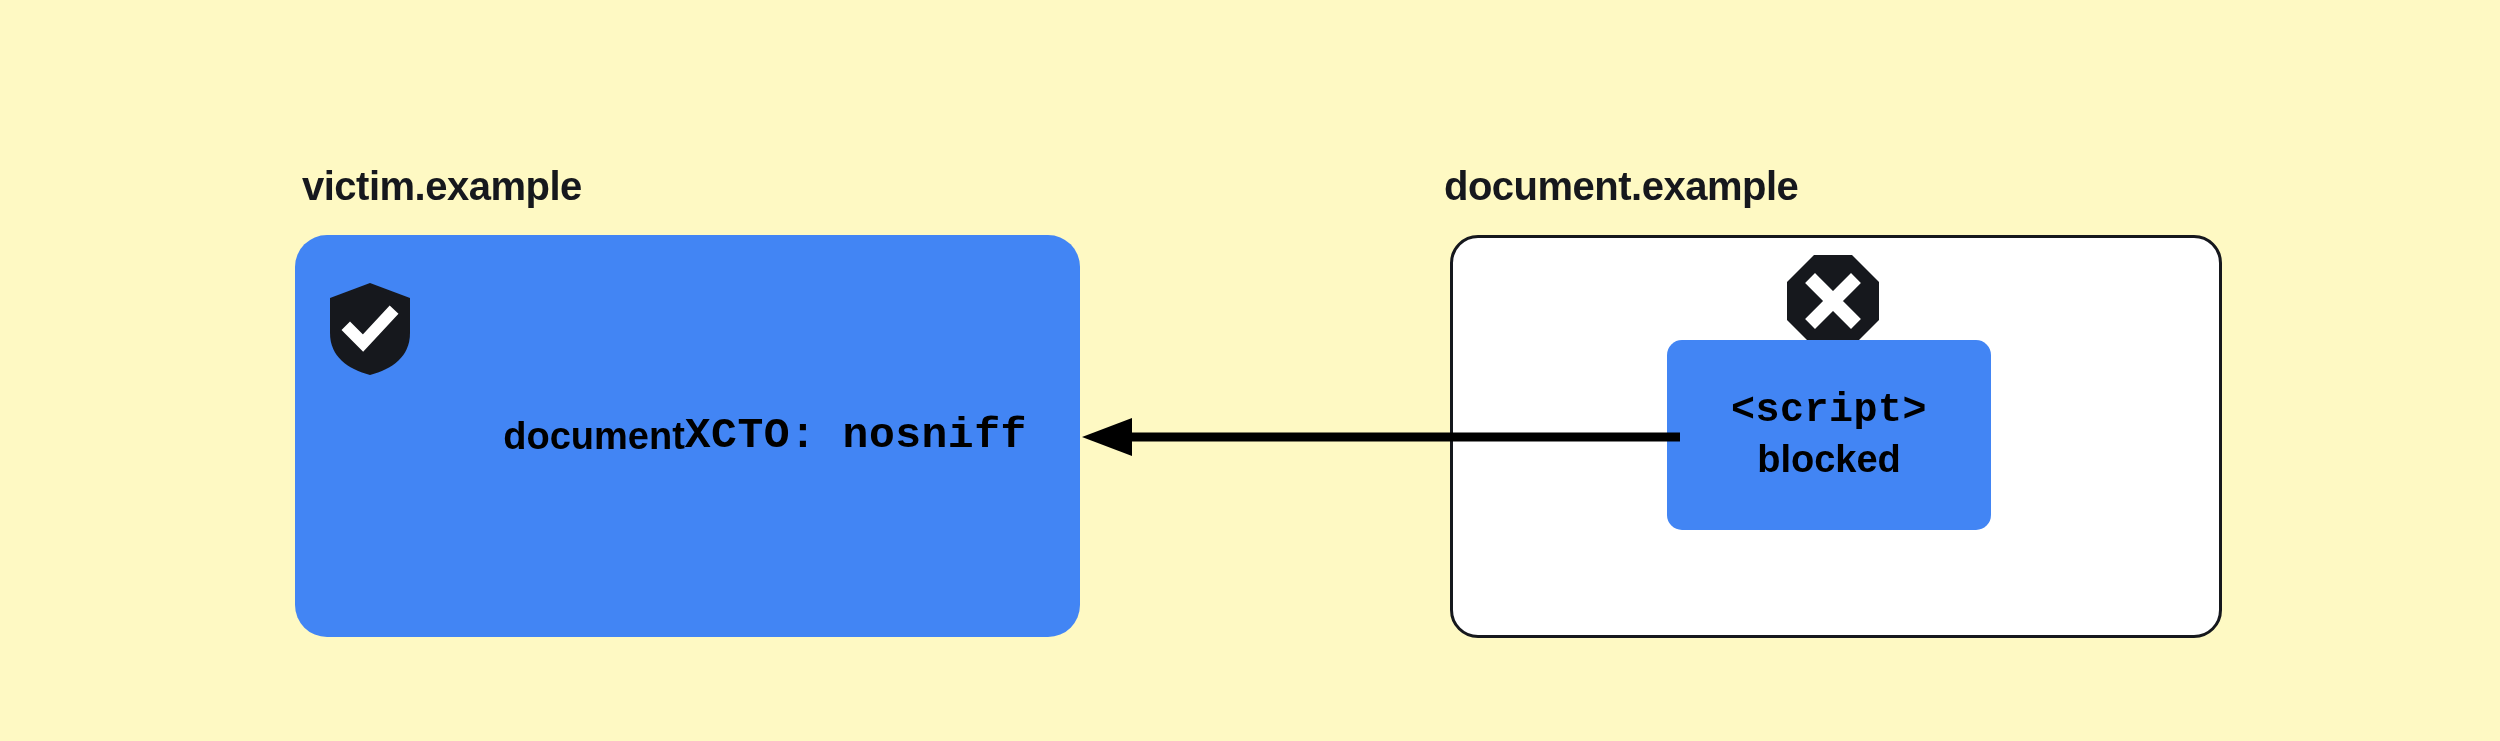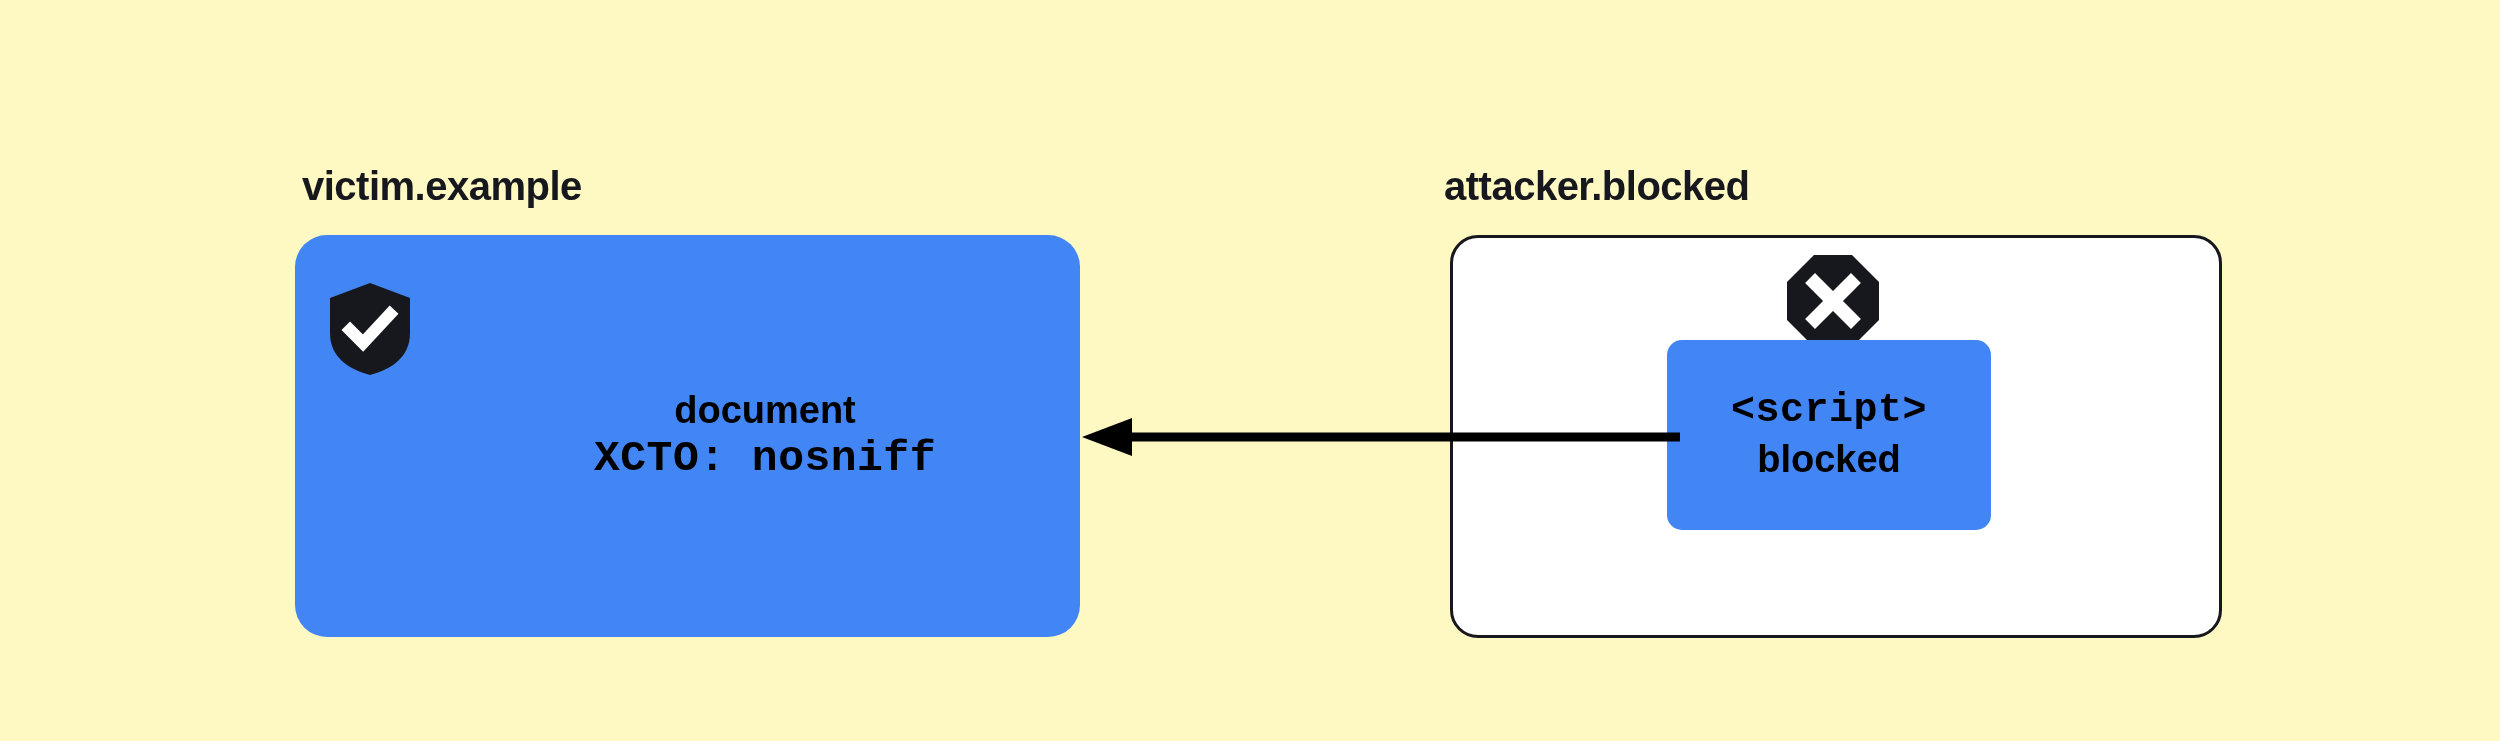--- a/index.html
+++ b/index.html
@@ -53,21 +53,20 @@
   }
 
   
   #victim-text {
     position: absolute;
     left: 0;
     top: 0;
     width: 940px;
     height: 402px;
     display: flex;
-    flex-direction: column;
     align-items: center;
     justify-content: center;
   }
   .doc-line-1 {
     font-family: "Liberation Sans", sans-serif;
     font-weight: bold;
     font-size: 38px;
     line-height: 1.22;
     color: #000000;
     white-space: pre;
@@ -162,21 +161,21 @@
       </svg>
     </span>
 
     <div id="victim-text">
       <div class="doc-line-1">document</div>
       <div class="doc-line-2">XCTO: nosniff</div>
     </div>
 
   </div>
 
-  <div class="origin-label" id="attacker-label">attacker.blocked</div>
+  <div class="origin-label" id="attacker-label">document.example</div>
 
   <div id="attacker-box">
 
     <span id="block-icon">
       <svg width="92" height="92" viewBox="0 0 92 92" xmlns="http://www.w3.org/2000/svg">
         <polygon points="27,0 65,0 92,27 92,65 65,92 27,92 0,65 0,27" fill="#16181d"></polygon>
         <path d="M28 28 L64 64 M64 28 L28 64" stroke="#ffffff" stroke-width="14" stroke-linecap="square"></path>
       </svg>
     </span>
 

